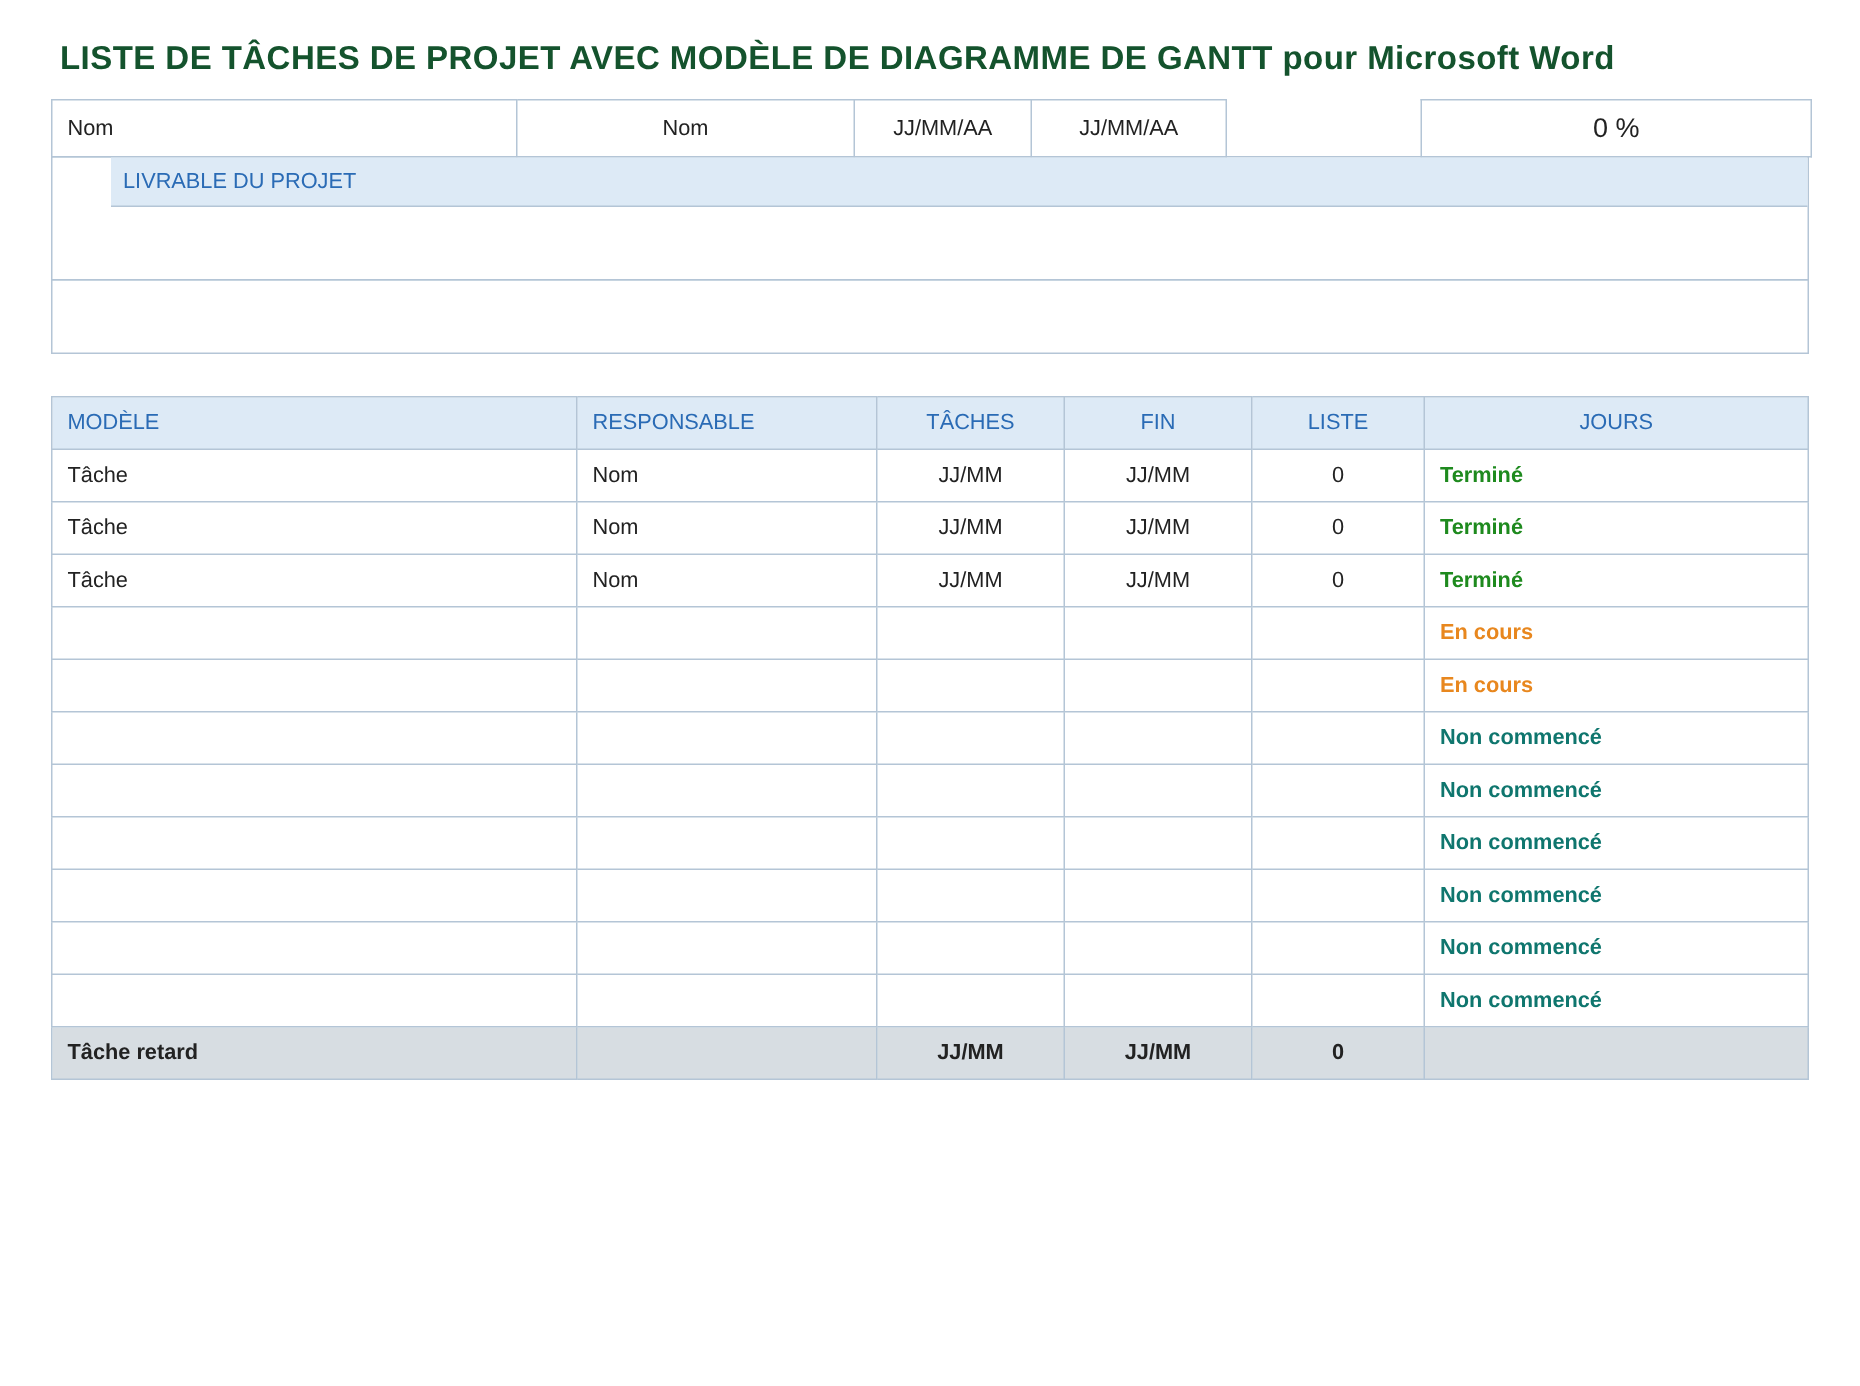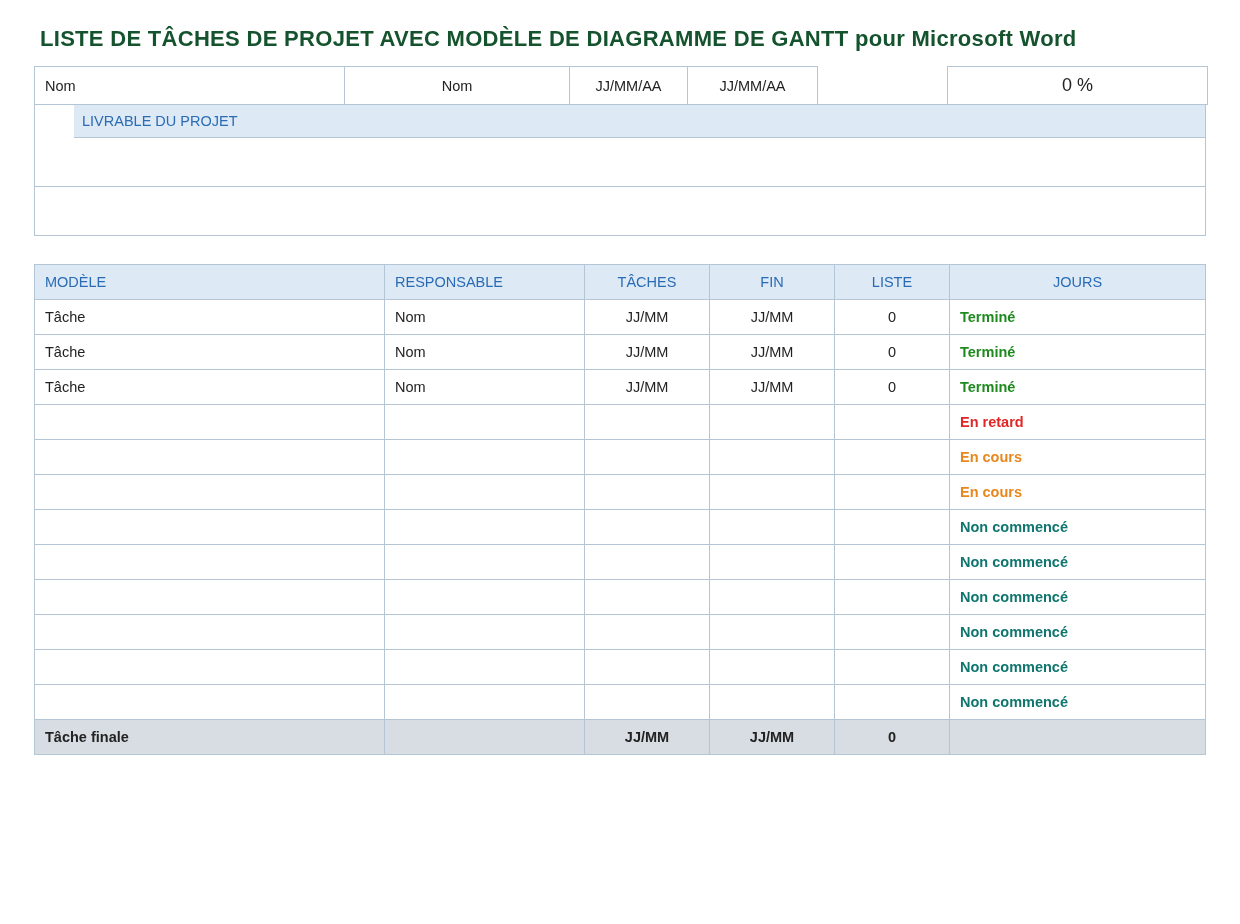--- a/index.html
+++ b/index.html
@@ -153,28 +153,20 @@
         <td class="cell center">JJ/MM</td>
         <td class="cell center">0</td>
         <td class="cell status status-complete">Terminé</td>
       </tr>
       <tr>
         <td class="cell"></td>
         <td class="cell"></td>
         <td class="cell center"></td>
         <td class="cell center"></td>
         <td class="cell center"></td>
-        <td class="cell status status-late">En retard</td>
-      </tr>
-      <tr>
-        <td class="cell"></td>
-        <td class="cell"></td>
-        <td class="cell center"></td>
-        <td class="cell center"></td>
-        <td class="cell center"></td>
         <td class="cell status status-progress">En cours</td>
       </tr>
       <tr>
         <td class="cell"></td>
         <td class="cell"></td>
         <td class="cell center"></td>
         <td class="cell center"></td>
         <td class="cell center"></td>
         <td class="cell status status-progress">En cours</td>
       </tr>
@@ -222,21 +214,21 @@
         <td class="cell"></td>
         <td class="cell"></td>
         <td class="cell center"></td>
         <td class="cell center"></td>
         <td class="cell center"></td>
         <td class="cell status status-notstart">Non commencé</td>
       </tr>
     </tbody>
   <tfoot>
     <tr class="final-row">
-      <td>Tâche finale</td>
+      <td>Tâche retard</td>
       <td></td>
       <td class="center" style="text-align:center;">JJ/MM</td>
       <td class="center" style="text-align:center;">JJ/MM</td>
       <td class="center" style="text-align:center;">0</td>
       <td></td>
     </tr>
   </tfoot>
 </table>
 
 </body></html>

